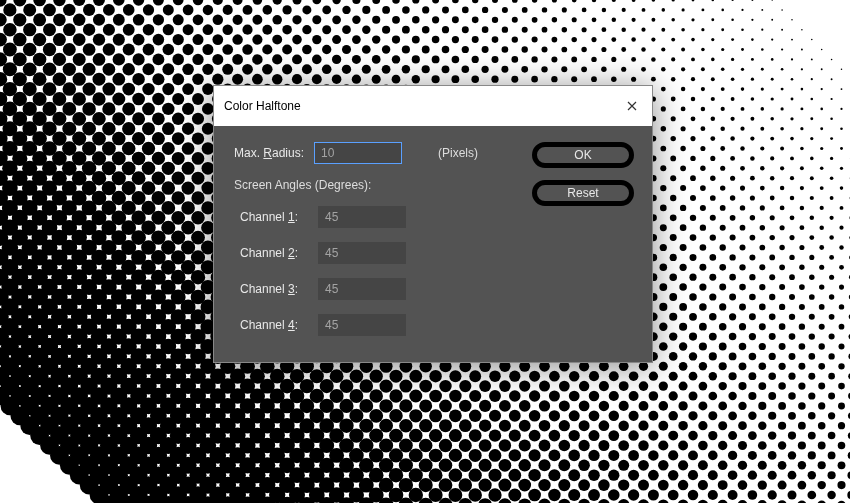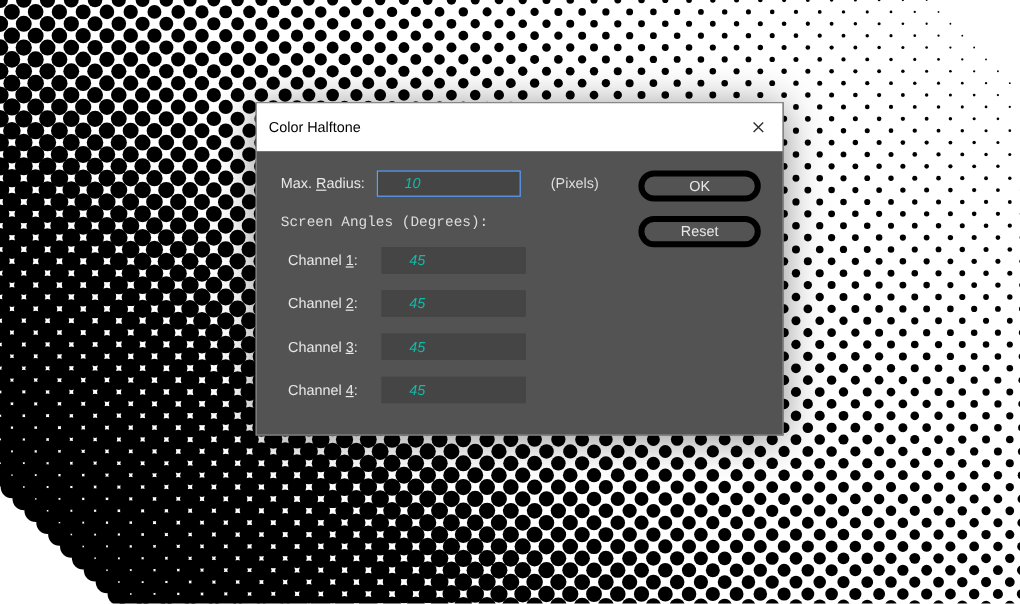--- a/index.html
+++ b/index.html
@@ -64,36 +64,34 @@
     padding-top: 0px;
   }
   .row {
     display: flex;
     align-items: center;
     gap: 8px;
     margin-bottom: 14px;
   }
   .row .label-col { width: 72px; text-align: left; }
   .row.channel .label-col { width: 70px; padding-left: 6px; }
-  .row .unit { margin-left: 17px; color: #ddd; }
+  .row .unit { margin-left: 28px; color: #ddd; }
   .section-label {
     margin: 4px 0 14px 0;
     color: #ddd;
-    font-family: Liberation Mono, monospace;
   }
   input.text-field {
     background: #454545;
     border: 1px solid #454545;
-    color: #14b8a6;
+    color: #a3a3a3;
     height: 20px;
     width: 74px;
-    padding: 0 22px;
+    padding: 0 6px;
     font-size: 12px;
     outline: none;
-    font-style: italic;
   }
   input.text-field.focused {
     border: 1px solid #5aa0ff;
   }
   .btn {
     height: 26px;
     border: 5px solid #000000;
     border-radius: 14px;
     background: transparent;
     color: #e8e8e8;

